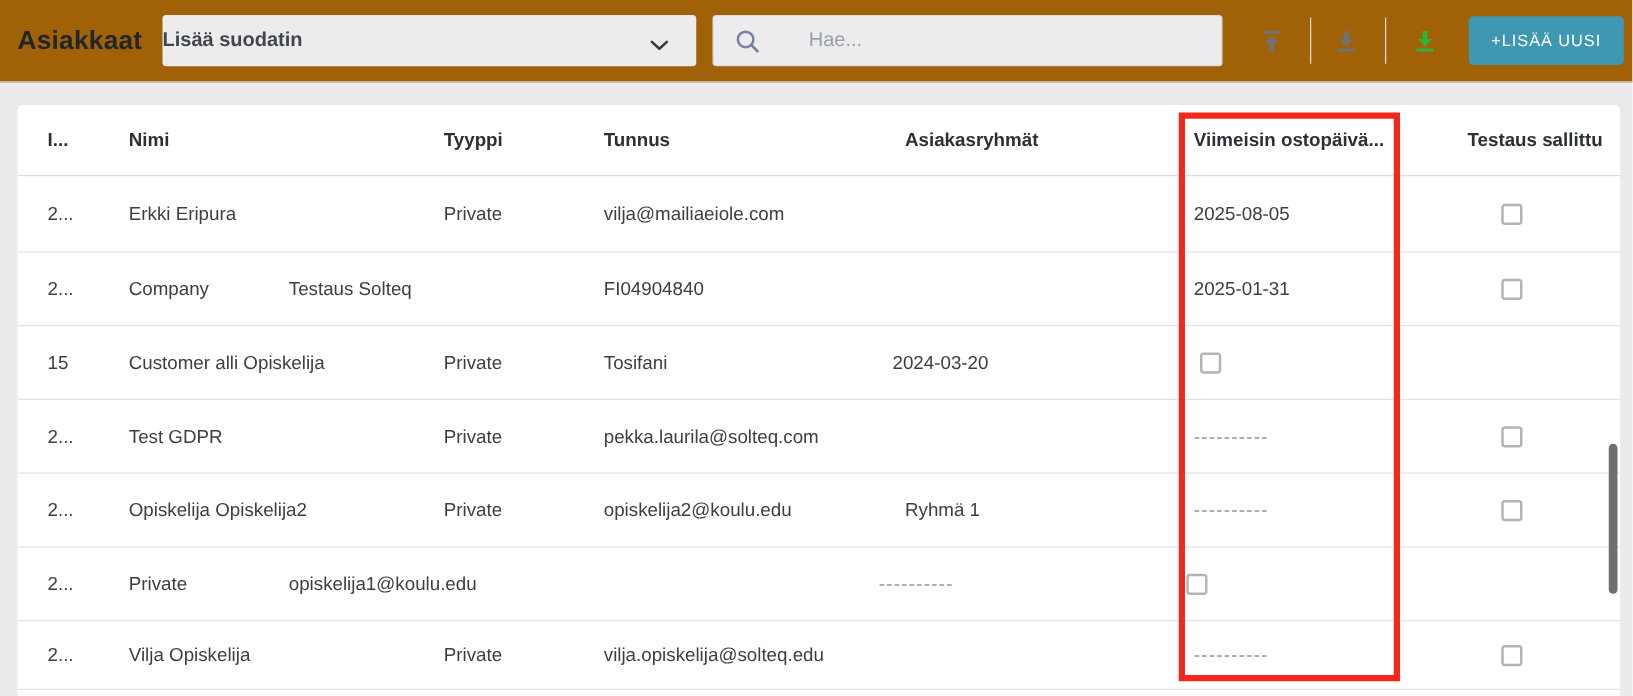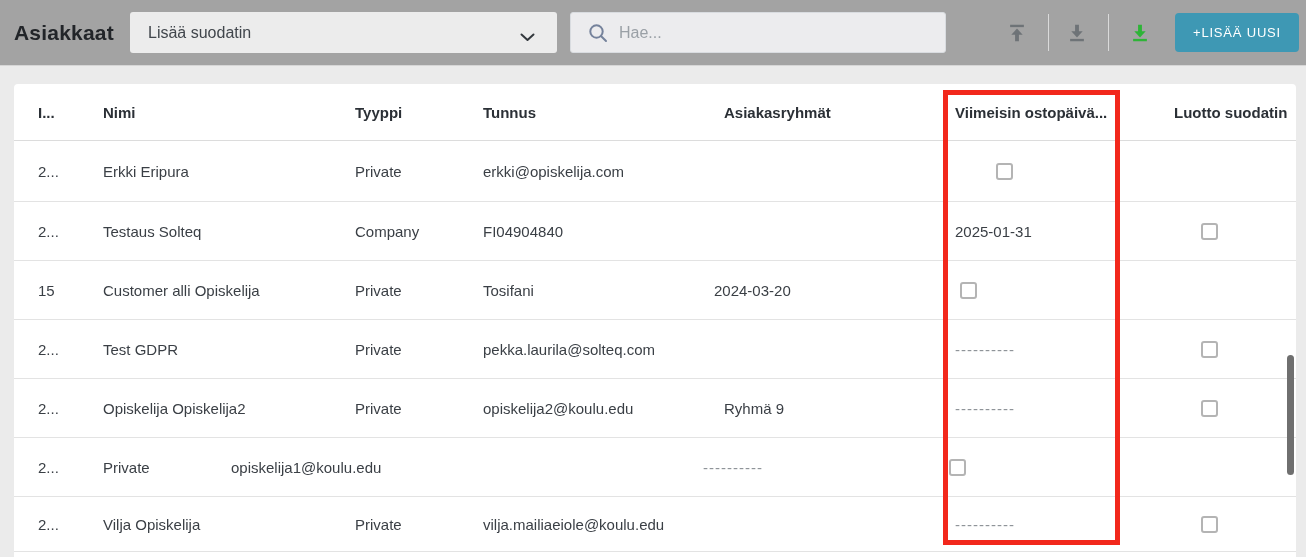--- a/index.html
+++ b/index.html
@@ -7,42 +7,42 @@
   body {
     font-family: "Liberation Sans", sans-serif;
     background: #ebebeb;
     position: relative;
     color: #3a3f45;
   }
 
   
   .topbar {
     position: absolute; left: 0; top: 0; width: 1306px; height: 66px;
-    background: #a3a3a3; border-bottom: 1px solid #d6d6d6; z-index: 5;
+    background: #a16207; border-bottom: 1px solid #d6d6d6; z-index: 5;
   }
   .page-title {
     position: absolute; left: 14px; top: 0; height: 66px;
     display: flex; align-items: center;
     font-size: 21px; font-weight: 700; color: #222529; letter-spacing: .2px;
   }
   .filter-dropdown {
     position: absolute; left: 130px; top: 12px; width: 427px; height: 41px;
     background: #ececec; border-radius: 3px;
     display: flex; align-items: center; cursor: pointer;
   }
   .filter-dropdown .label {
-    margin-left: 18px; font-size: 16px; color: #41464c;
+    font-size: 16px; color: #41464c; font-weight: bold;
   }
   .filter-dropdown .chev {
     position: absolute; right: 22px; top: 16px;
   }
   .searchbox {
-    position: absolute; left: 570px; top: 12px; width: 376px; height: 41px;
+    position: absolute; left: 570px; top: 12px; width: 408px; height: 41px;
     background: #ececee; border: 1px solid #d9dce0; border-radius: 3px;
-    display: flex; align-items: center;
+    display: flex; align-items: center; gap: 28px;
   }
   .searchbox svg { margin-left: 16px; flex: none; }
   .searchbox input {
     border: none; outline: none; background: transparent;
     font-family: "Liberation Sans", sans-serif;
     font-size: 16px; color: #41464c; margin-left: 10px; width: 340px;
   }
   .searchbox input::placeholder { color: #9aa0a6; }
 
   .iconbtn {
@@ -158,38 +158,39 @@
 </div>
 
 <div class="card">
   <div class="trow thead">
     <div class="cell col-id">I...</div>
     <div class="cell col-name">Nimi</div>
     <div class="cell col-type">Tyyppi</div>
     <div class="cell col-code">Tunnus</div>
     <div class="cell col-groups">Asiakasryhmät</div>
     <div class="cell col-last">Viimeisin ostopäivä...</div>
-    <div class="cell col-credit">Luotto suodatin</div>
+    <div class="cell col-credit">Testaus sallittu</div>
   </div>
   <div id="rows-container">
   <div class="trow tbody-row" style="height: 61px;">
     <div class="cell col-id">2...</div>
     <div class="cell col-name">Erkki Eripura</div>
     <div class="cell col-type">Private</div>
-    <div class="cell col-code">erkki@opiskelija.com</div>
-    <div class="cell col-groups"></div>
-    <div class="cell col-credit">
-      <div class="checkbox"></div>
-    </div>
-  </div>
-
-  <div class="trow tbody-row" style="height: 59px;">
-    <div class="cell col-id">2...</div>
+    <div class="cell col-code">vilja@mailiaeiole.com</div>
+    <div class="cell col-groups"></div>
+    <div class="cell col-last">2025-08-05</div>
+    <div class="cell col-credit">
+      <div class="checkbox"></div>
+    </div>
+  </div>
+
+  <div class="trow tbody-row" style="height: 59px;">
+    <div class="cell col-id">2...</div>
+    <div class="cell col-type">Company</div>
     <div class="cell col-name">Testaus Solteq</div>
-    <div class="cell col-type">Company</div>
     <div class="cell col-code">FI04904840</div>
     <div class="cell col-groups"></div>
     <div class="cell col-last">2025-01-31</div>
     <div class="cell col-credit">
       <div class="checkbox"></div>
     </div>
   </div>
 
   <div class="trow tbody-row" style="height: 59px;">
     <div class="cell col-id">15</div>
@@ -212,21 +213,21 @@
     <div class="cell col-credit">
       <div class="checkbox"></div>
     </div>
   </div>
 
   <div class="trow tbody-row" style="height: 59px;">
     <div class="cell col-id">2...</div>
     <div class="cell col-name">Opiskelija Opiskelija2</div>
     <div class="cell col-type">Private</div>
     <div class="cell col-code">opiskelija2@koulu.edu</div>
-    <div class="cell col-groups">Ryhmä 9</div>
+    <div class="cell col-groups">Ryhmä 1</div>
     <div class="cell col-last placeholder-dashes">----------</div>
     <div class="cell col-credit">
       <div class="checkbox"></div>
     </div>
   </div>
 
   <div class="trow tbody-row" style="height: 59px;">
     <div class="cell col-id">2...</div>
     <div class="cell col-type">Private</div>
     <div class="cell col-code">opiskelija1@koulu.edu</div>
@@ -234,21 +235,21 @@
     <div class="cell col-last placeholder-dashes">----------</div>
     <div class="cell col-credit">
       <div class="checkbox"></div>
     </div>
   </div>
 
   <div class="trow tbody-row" style="height: 55px;">
     <div class="cell col-id">2...</div>
     <div class="cell col-name">Vilja Opiskelija</div>
     <div class="cell col-type">Private</div>
-    <div class="cell col-code">vilja.mailiaeiole@koulu.edu</div>
+    <div class="cell col-code">vilja.opiskelija@solteq.edu</div>
     <div class="cell col-groups"></div>
     <div class="cell col-last placeholder-dashes">----------</div>
     <div class="cell col-credit">
       <div class="checkbox"></div>
     </div>
   </div>
 </div>
 </div>
 
 <div class="red-annotation"></div>

